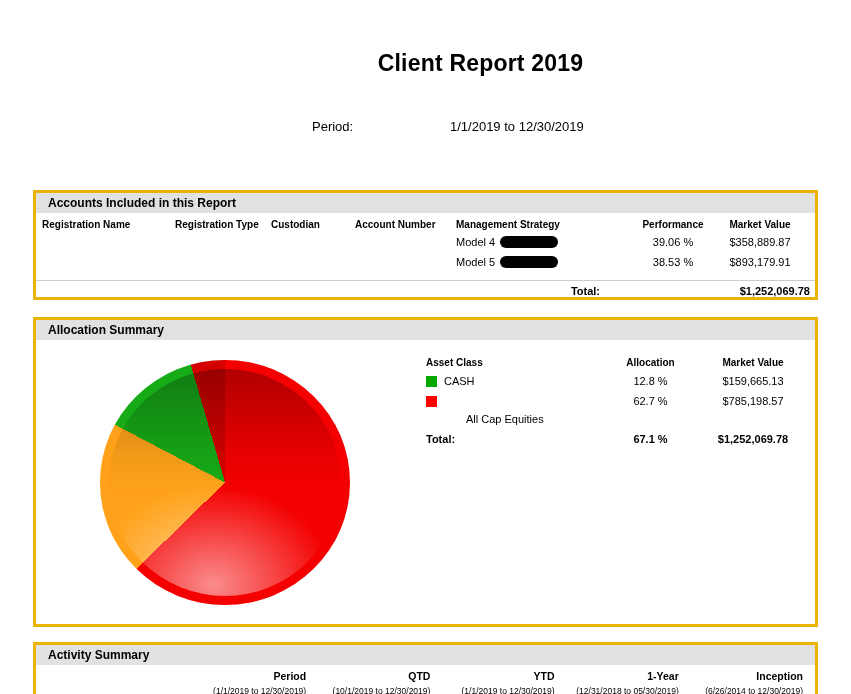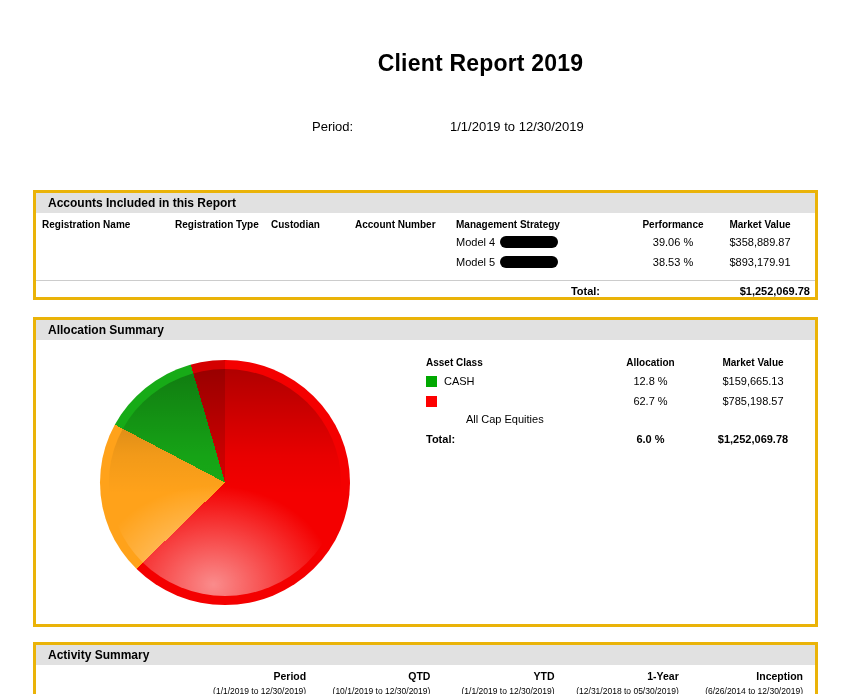--- a/index.html
+++ b/index.html
@@ -128,21 +128,21 @@
         <span class="swatch" style="background: rgb(253, 0, 0);"></span>
         <span class="lbl indent">All Cap Equities</span>
         <span class="r">62.7 %</span>
         <span class="r">$785,198.57</span>
       </div>
 
 
 
       <div class="lrow ltotal">
         <span class="span2">Total:</span>
-        <span class="r">6.0 %</span>
+        <span class="r">67.1 %</span>
         <span class="r">$1,252,069.78</span>
       </div>
     </div>
   </section>
 
   <section class="box sec-activity">
     <div class="sec-header">Activity Summary</div>
 
     <div class="act-grid act-head">
       <span></span>

